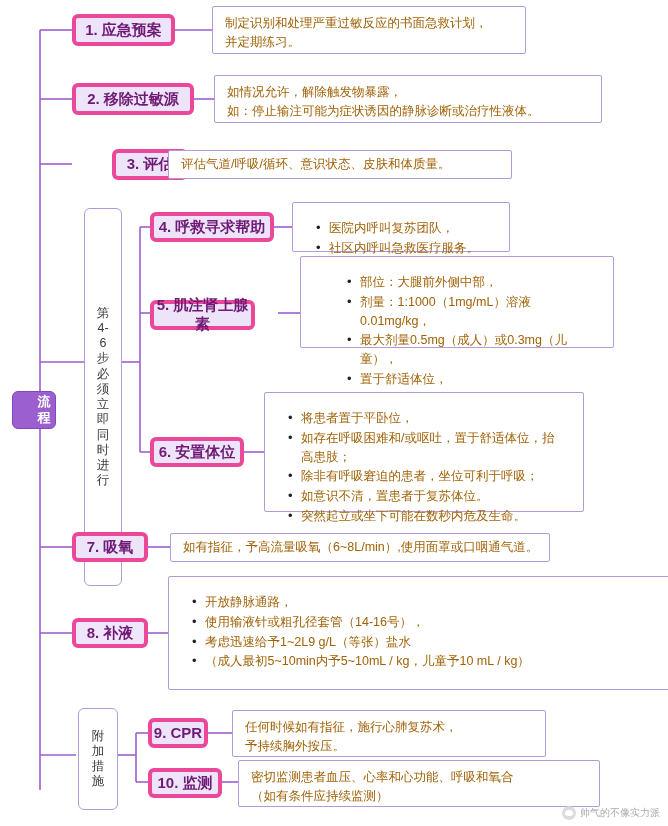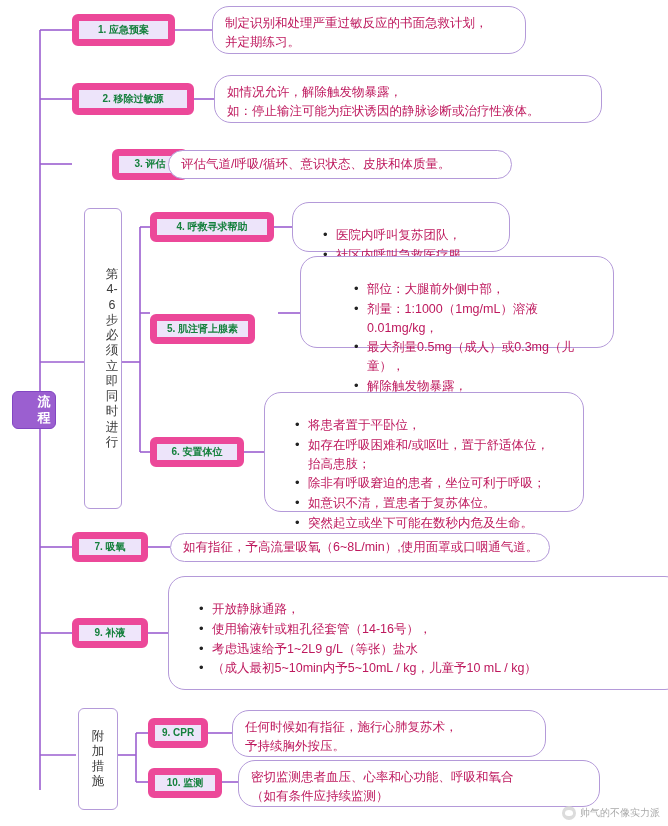--- a/index.html
+++ b/index.html
@@ -3,31 +3,31 @@
 <meta charset="utf-8">
 <style>
   html,body{margin:0;padding:0;background:#ffffff;}
   body{width:668px;height:826px;font-family:"Liberation Sans","DejaVu Sans",sans-serif;position:relative;overflow:hidden;}
   .canvas{position:absolute;left:0;top:0;width:668px;height:826px;}
   svg.lines{position:absolute;left:0;top:0;width:668px;height:826px;pointer-events:none;}
 
   .node{position:absolute;box-sizing:border-box;display:flex;align-items:center;justify-content:center;
         border-radius:6px;font-weight:bold;text-align:center;line-height:1.25;}
   .root{background:#9b5fd0;color:#ffffff;border:1px solid #8246c2;font-size:13px;padding-left:20px;}
-  .step{background:#ede4fa;color:#15803d;border:7px solid #ec4899;font-size:10px;}
+  .step{background:#ede4fa;color:#701a75;border:4px solid #ec4899;font-size:15px;}
   .step.mag{background:#efe6fb;}
   .vbox{position:absolute;box-sizing:border-box;border:1px solid #b49ad9;border-radius:6px;
         background:#ffffff;color:#3c3c3c;font-size:12.5px;display:flex;align-items:center;justify-content:center;}
   .vbox span{display:block;width:18px;text-align:center;line-height:1.22;letter-spacing:0;}
 
-  .detail{position:absolute;box-sizing:border-box;border:1px solid #b49ad9;border-radius:17px;
-          background:#ffffff;color:#be185d;font-size:12.5px;line-height:1.5;padding:7px 10px 7px 12px;}
+  .detail{position:absolute;box-sizing:border-box;border:1px solid #b49ad9;border-radius:2px;
+          background:#ffffff;color:#a16207;font-size:12.5px;line-height:1.5;padding:7px 10px 7px 12px;}
   .detail.lines1{display:flex;align-items:center;}
   .detail p{margin:0;}
-  .detail ul{margin:16px;padding-left:15px;list-style:none;}
+  .detail ul{margin:9px;padding-left:15px;list-style:none;}
   .detail li{position:relative;margin:0 0 1px 0;}
   .detail li:before{content:"•";position:absolute;left:-13px;top:-1px;color:#222;font-size:13px;}
 
   .wm{position:absolute;right:8px;bottom:6px;display:flex;align-items:center;gap:4px;
       color:#9a9a9a;font-size:10px;opacity:.85;}
   .wm .bird{width:14px;height:14px;border-radius:50%;background:#d6d6d6;display:inline-block;position:relative;}
   .wm .bird:after{content:"";position:absolute;left:3px;top:4px;width:8px;height:6px;background:#fff;border-radius:50% 50% 40% 40%;}
 </style>
 </head>
 <body>
@@ -68,21 +68,21 @@
       <path d="M148 633 L168 633"></path>
       <path d="M208 733 L232 733"></path>
       <path d="M222 782 L238 782"></path>
     </g>
   </svg>
 
   <div class="node root" style="left:12px;top:391px;width:44px;height:38px;">
     <span>流程</span>
   </div>
 
-  <div class="vbox" style="left:84px;top:208px;width:38px;height:301px;justify-content:flex-end;">
+  <div class="vbox" style="left:84px;top:208px;width:38px;height:378px;">
     <span>第4-6步必须立即同时进行</span>
   </div>
 
   <div class="vbox" style="left:78px;top:708px;width:40px;height:102px;">
     <span>附加措施</span>
   </div>
 
   <div class="node step" style="left:72px;top:14px;width:103px;height:32px;">
     <span>1. 应急预案</span>
   </div>
@@ -109,29 +109,29 @@
   <div class="node step" style="left:150px;top:212px;width:124px;height:30px;">
     <span>4. 呼救寻求帮助</span>
   </div>
   <div class="detail" style="left:292px;top:202px;width:218px;height:50px;">
     <ul>
       <li>医院内呼叫复苏团队，</li>
       <li>社区内呼叫急救医疗服务。</li>
     </ul>
   </div>
 
-  <div class="node step" style="left:150px;top:314px;width:105px;height:30px;">
+  <div class="node step" style="left:150px;top:300px;width:105px;height:30px;">
     <span>5. 肌注肾上腺素</span>
   </div>
   <div class="detail" style="left:300px;top:256px;width:314px;height:92px;padding-left:35px;">
     <ul>
       <li>部位：大腿前外侧中部，</li>
       <li>剂量：1:1000（1mg/mL）溶液0.01mg/kg，</li>
       <li>最大剂量0.5mg（成人）或0.3mg（儿童），</li>
-      <li>解除触发物暴露，</li>
+      <li>置于舒适体位，</li>
       <li>如有必要每间隔5~15min可重复给药。</li>
     </ul>
   </div>
 
   <div class="node step" style="left:150px;top:437px;width:94px;height:30px;">
     <span>6. 安置体位</span>
   </div>
   <div class="detail" style="left:264px;top:392px;width:320px;height:120px;">
     <ul>
       <li>将患者置于平卧位，</li>
@@ -143,21 +143,21 @@
   </div>
 
   <div class="node step" style="left:72px;top:532px;width:76px;height:30px;">
     <span>7. 吸氧</span>
   </div>
   <div class="detail lines1" style="left:170px;top:533px;width:380px;height:29px;">
     <p>如有指征，予高流量吸氧（6~8L/min）,使用面罩或口咽通气道。</p>
   </div>
 
   <div class="node step mag" style="left:72px;top:618px;width:76px;height:30px;">
-    <span>9. 补液</span>
+    <span>8. 补液</span>
   </div>
   <div class="detail" style="left:168px;top:576px;width:514px;height:114px;">
     <ul>
       <li>开放静脉通路，</li>
       <li>使用输液针或粗孔径套管（14-16号），</li>
       <li>考虑迅速给予1~2L9 g/L（等张）盐水</li>
       <li>（成人最初5~10min内予5~10mL / kg，儿童予10 mL / kg）</li>
     </ul>
   </div>
 

